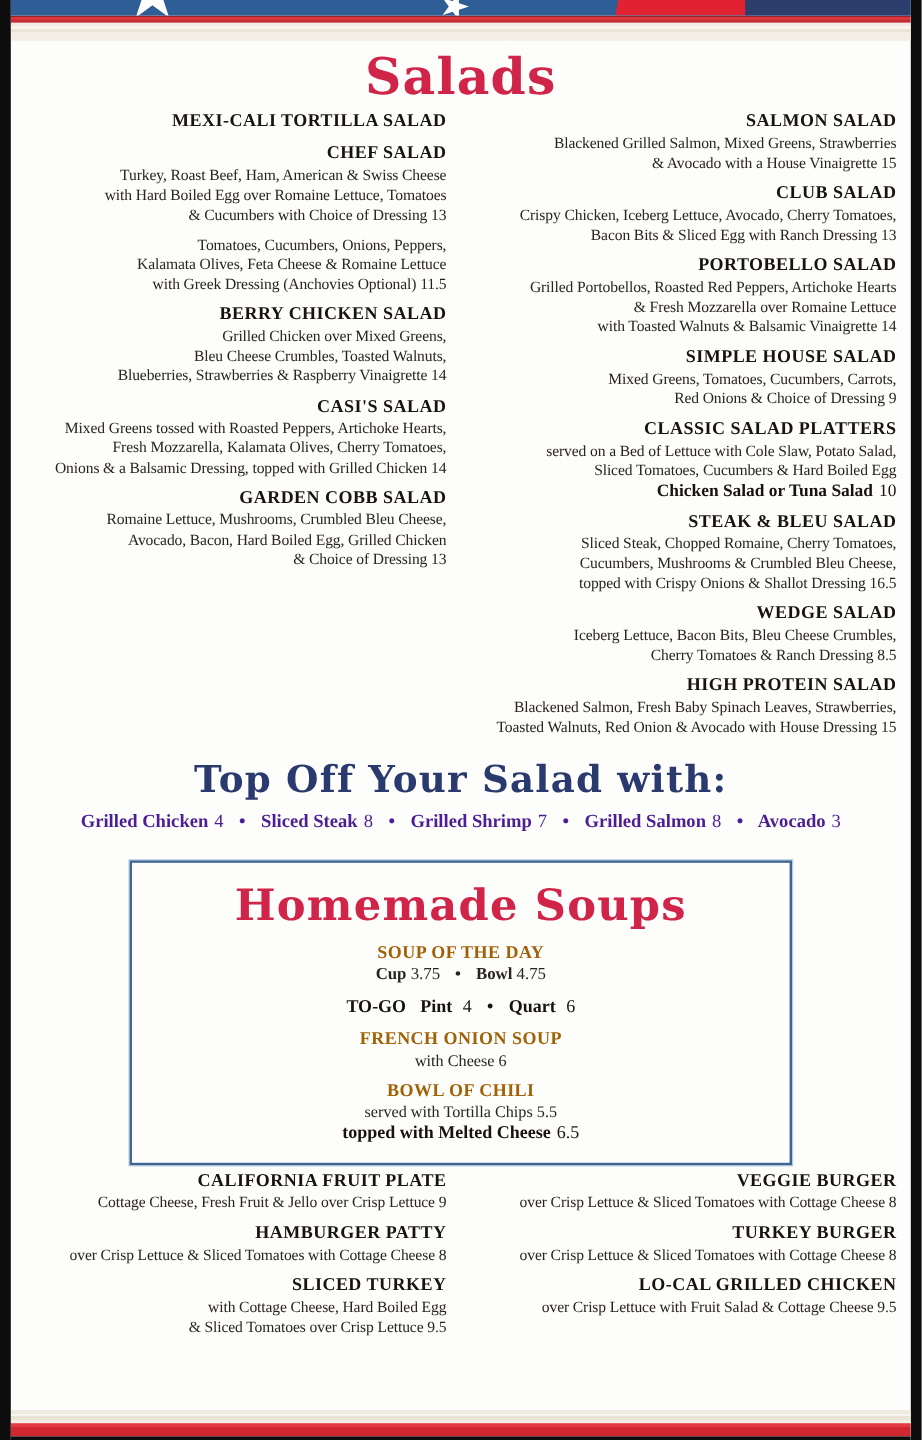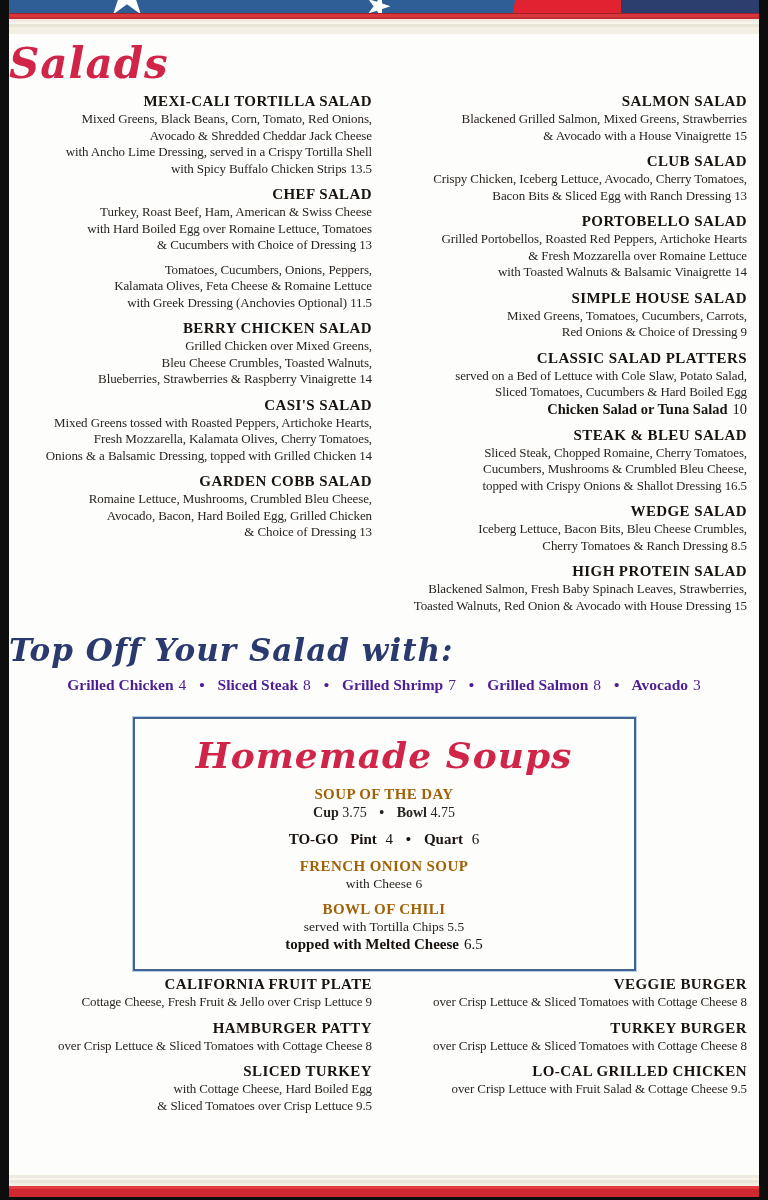--- a/index.html
+++ b/index.html
@@ -19,39 +19,39 @@
   .star2{font-size:30px;left:356px;top:-9px;transform:rotate(18deg);}
   .flag-red{position:absolute;top:0;bottom:0;left:505px;width:110px;background:#e02231;transform:skewX(-10deg);}
   .flag-navy{position:absolute;top:0;bottom:0;left:612px;right:0;background:#2c3e6d;}
   .red-stripe{height:6px;background:linear-gradient(180deg,#9c2027 0 1px,#d8353d 1px 4px,#c42b33 4px 6px);}
   .cream-band{height:15px;background:repeating-linear-gradient(180deg,#efebe0 0 3px,#f8f5ee 3px 5px,#e9e4d6 5px 8px,#f3efe5 8px 15px);}
   .footer{position:absolute;left:0;right:0;bottom:0;}
   .footer .cream-band{height:11px;}
   .footer-red{height:11px;background:linear-gradient(180deg,#e43a42 0 3px,#cf2830 3px 11px);}
   .footer-black{height:3px;background:#0d0d0d;}
   
-  .script{font-family:"DejaVu Serif", serif;font-style:italic;font-weight:700;letter-spacing:1px;}
+  .script{font-family:"DejaVu Serif", serif;font-weight:700;text-align:center;letter-spacing:1px;}
   .script-red{color:#d02449;}
   .script-navy{color:#2b3a6e;}
   .title-salads{font-size:42px;line-height:48px;margin-top:6px;}
   .title-topper{font-size:31px;line-height:40px;margin-top:8px;}
   .title-soups{font-size:36px;line-height:44px;margin:0 0 2px;}
   .title-diet{font-size:38px;line-height:46px;margin-top:12px;}
   .cols{display:flex;margin-top:4px;}
   .col{width:50%;padding:0 12px;box-sizing:border-box;}
   .mi{text-align:right;margin-bottom:8px;}
   .mi-name{font-weight:700;font-size:15px;line-height:19px;color:#18130f;letter-spacing:.4px;}
   .mi-desc{font-size:13px;line-height:16.5px;color:#292420;white-space:pre-line;letter-spacing:-.1px;}
   .mi-bold{font-weight:700;font-size:14.5px;line-height:17px;color:#18130f;}
   .t-price{font-weight:400;margin-left:5px;}
   .t-sep{margin:0 9px;font-weight:700;}
   .topper-line{text-align:center;font-weight:700;font-size:15.5px;line-height:20px;color:#4c1d95;margin-top:5px;}
   
   .soup-box{
-    width:503px;margin:22px auto 0;box-sizing:border-box;
+    width:552px;margin:22px auto 0;box-sizing:border-box;
     border:2px solid #3f6693;box-shadow:0 0 0 1px #b9cde2;
     padding:14px 10px 16px;text-align:center;background:#fdfdfb;
   }
   .soup-name{font-weight:700;font-size:15px;line-height:19px;color:#a16207;letter-spacing:.4px;margin-top:8px;}
   .soup-line{font-size:14px;line-height:17px;color:#292420;}
   .soup-line .opt{font-weight:700;}
   .soup-inline{margin-top:9px;font-weight:700;font-size:15px;line-height:19px;color:#18130f;}
   .soup-inline .after{margin-left:8px;}
   .soup-plain{font-size:13.5px;line-height:16px;color:#292420;}
   .soup-bold{font-weight:700;font-size:15px;line-height:18px;color:#18130f;}
@@ -69,24 +69,20 @@
   </div>
   <div class="red-stripe"></div>
   <div class="cream-band"></div>
 
   <div class="script script-red title-salads">Salads</div>
 
   <div class="cols">
     <div class="col">
       <div class="mi">
         <div class="mi-name">MEXI-CALI TORTILLA SALAD</div>
-        <div class="mi-desc">Mixed Greens, Black Beans, Corn, Tomato, Red Onions,
-Avocado &amp; Shredded Cheddar Jack Cheese
-with Ancho Lime Dressing, served in a Crispy Tortilla Shell
-with Spicy Buffalo Chicken Strips  13.5</div>
       </div>
       <div class="mi">
         <div class="mi-name">CHEF SALAD</div>
         <div class="mi-desc">Turkey, Roast Beef, Ham, American &amp; Swiss Cheese
 with Hard Boiled Egg over Romaine Lettuce, Tomatoes
 &amp; Cucumbers with Choice of Dressing  13</div>
       </div>
       <div class="mi">
         <div class="mi-desc">Tomatoes, Cucumbers, Onions, Peppers,
 Kalamata Olives, Feta Cheese &amp; Romaine Lettuce

